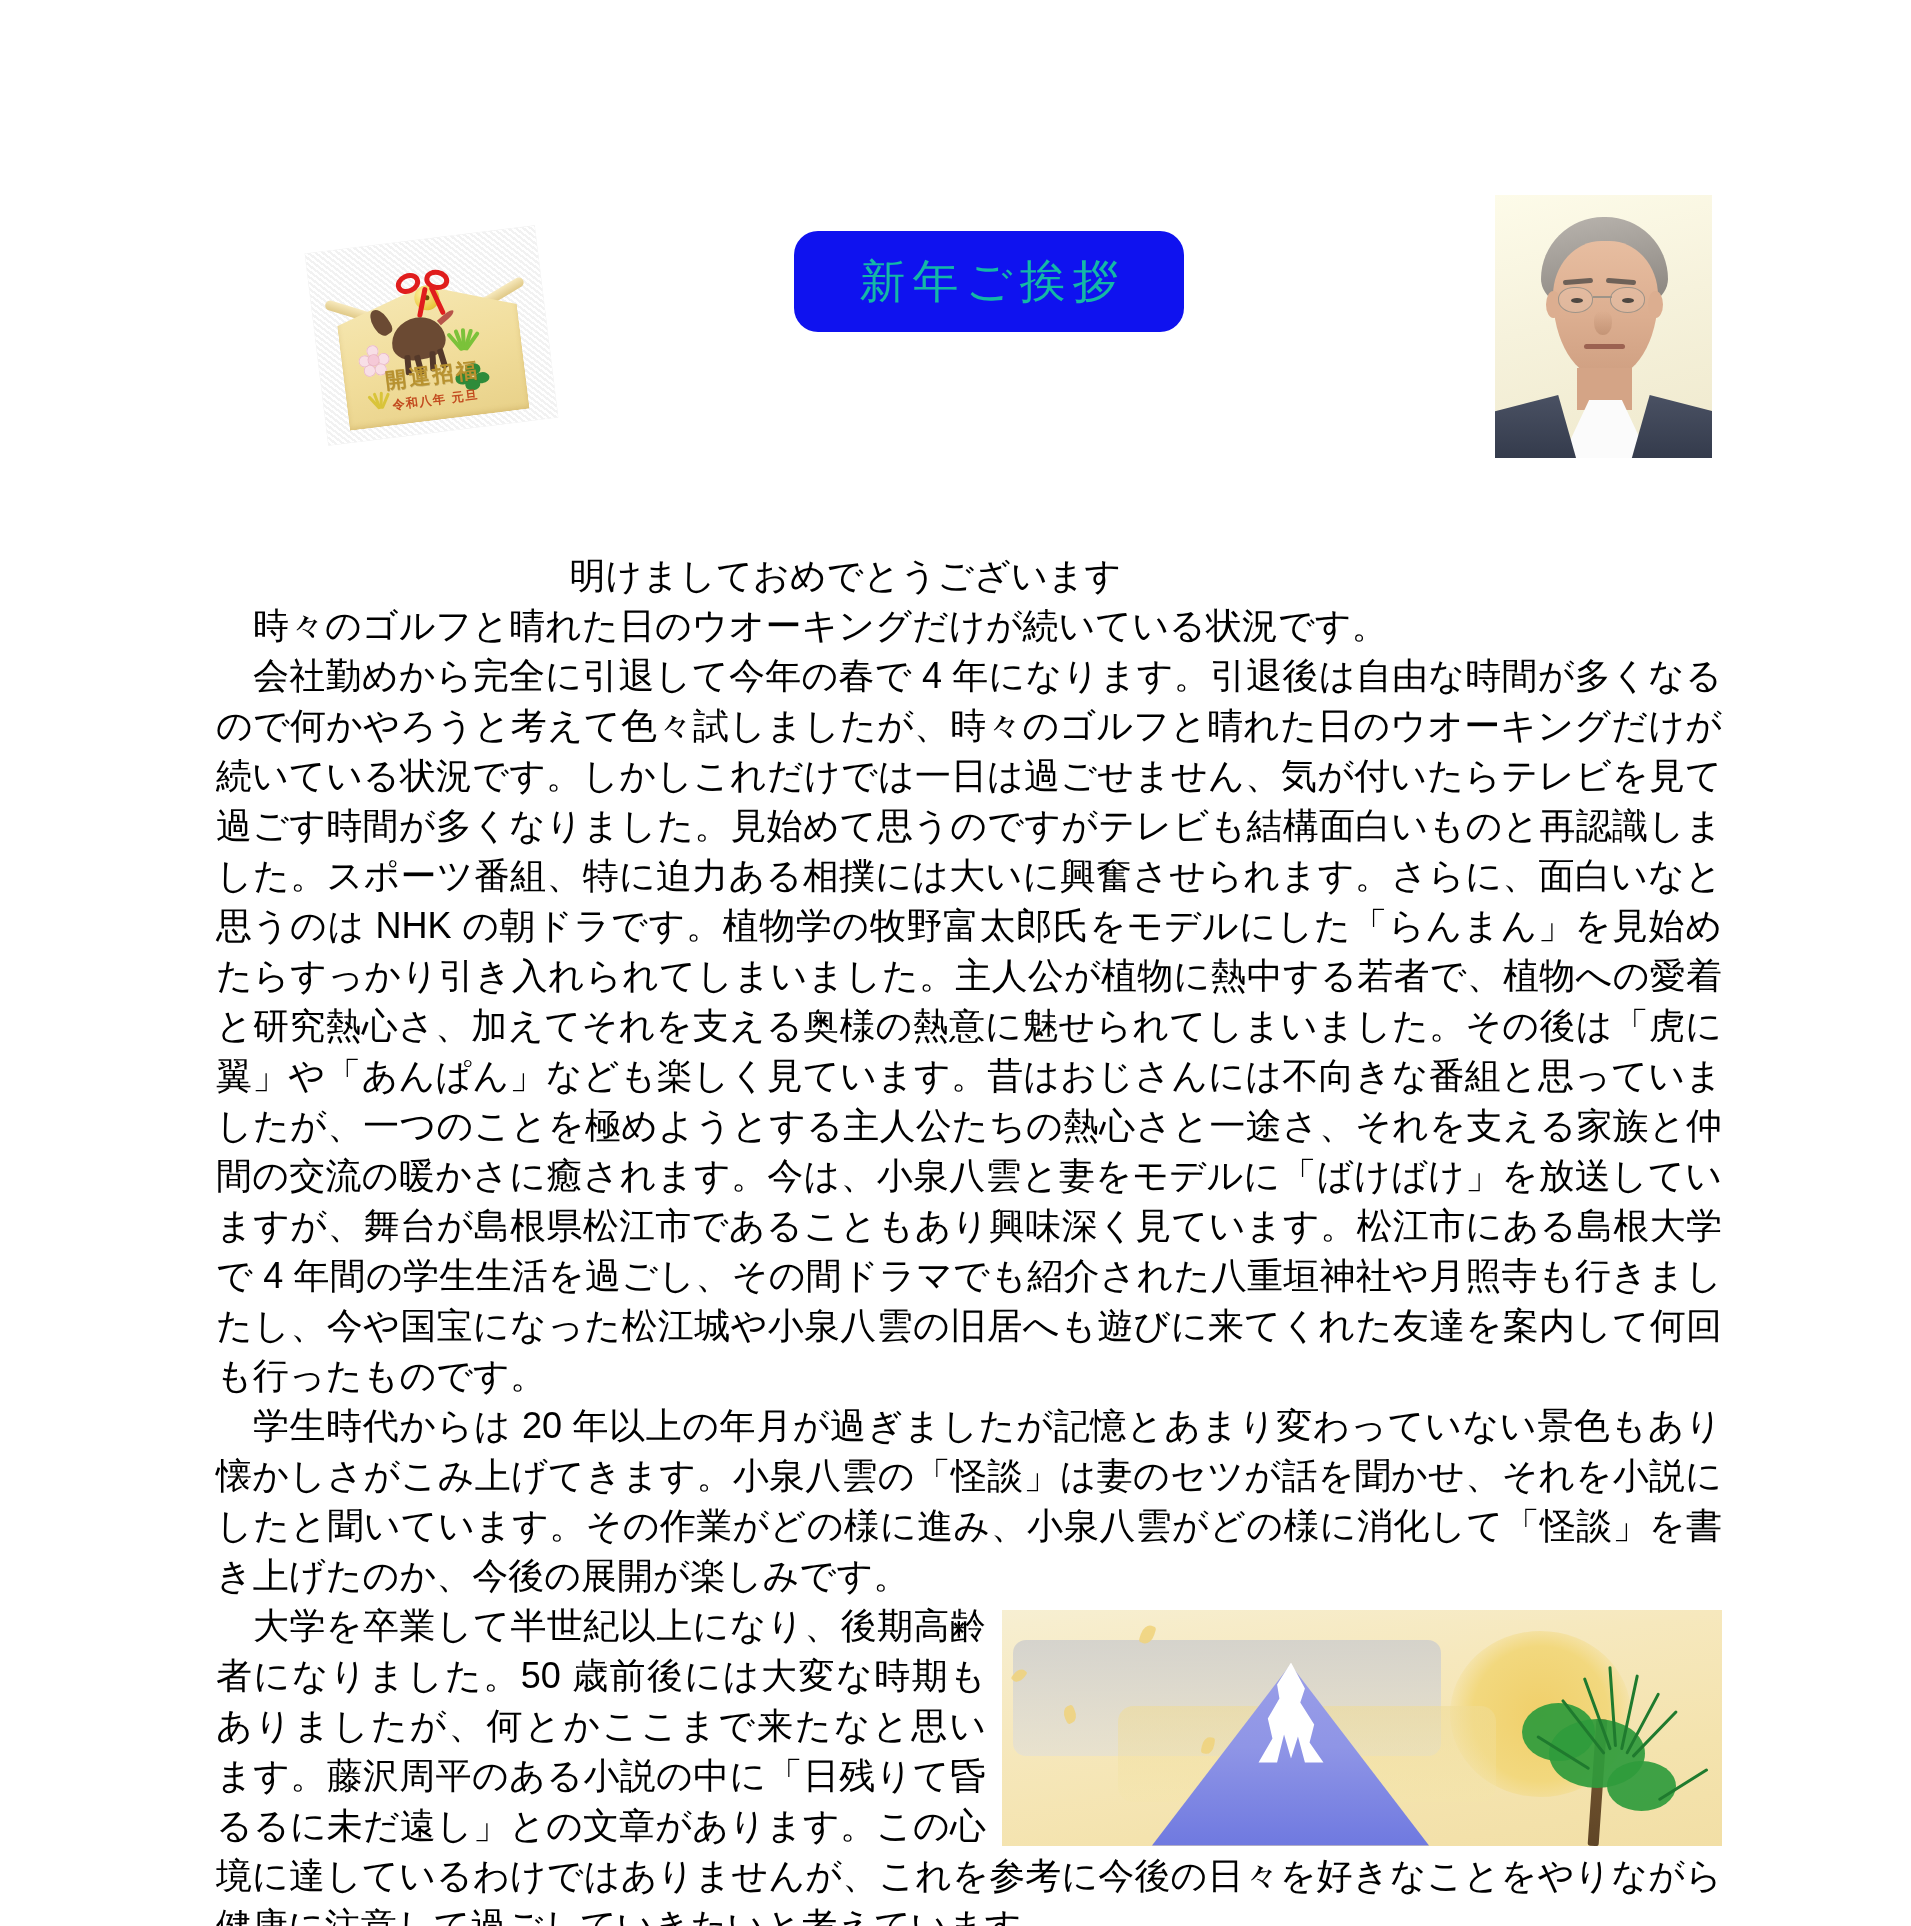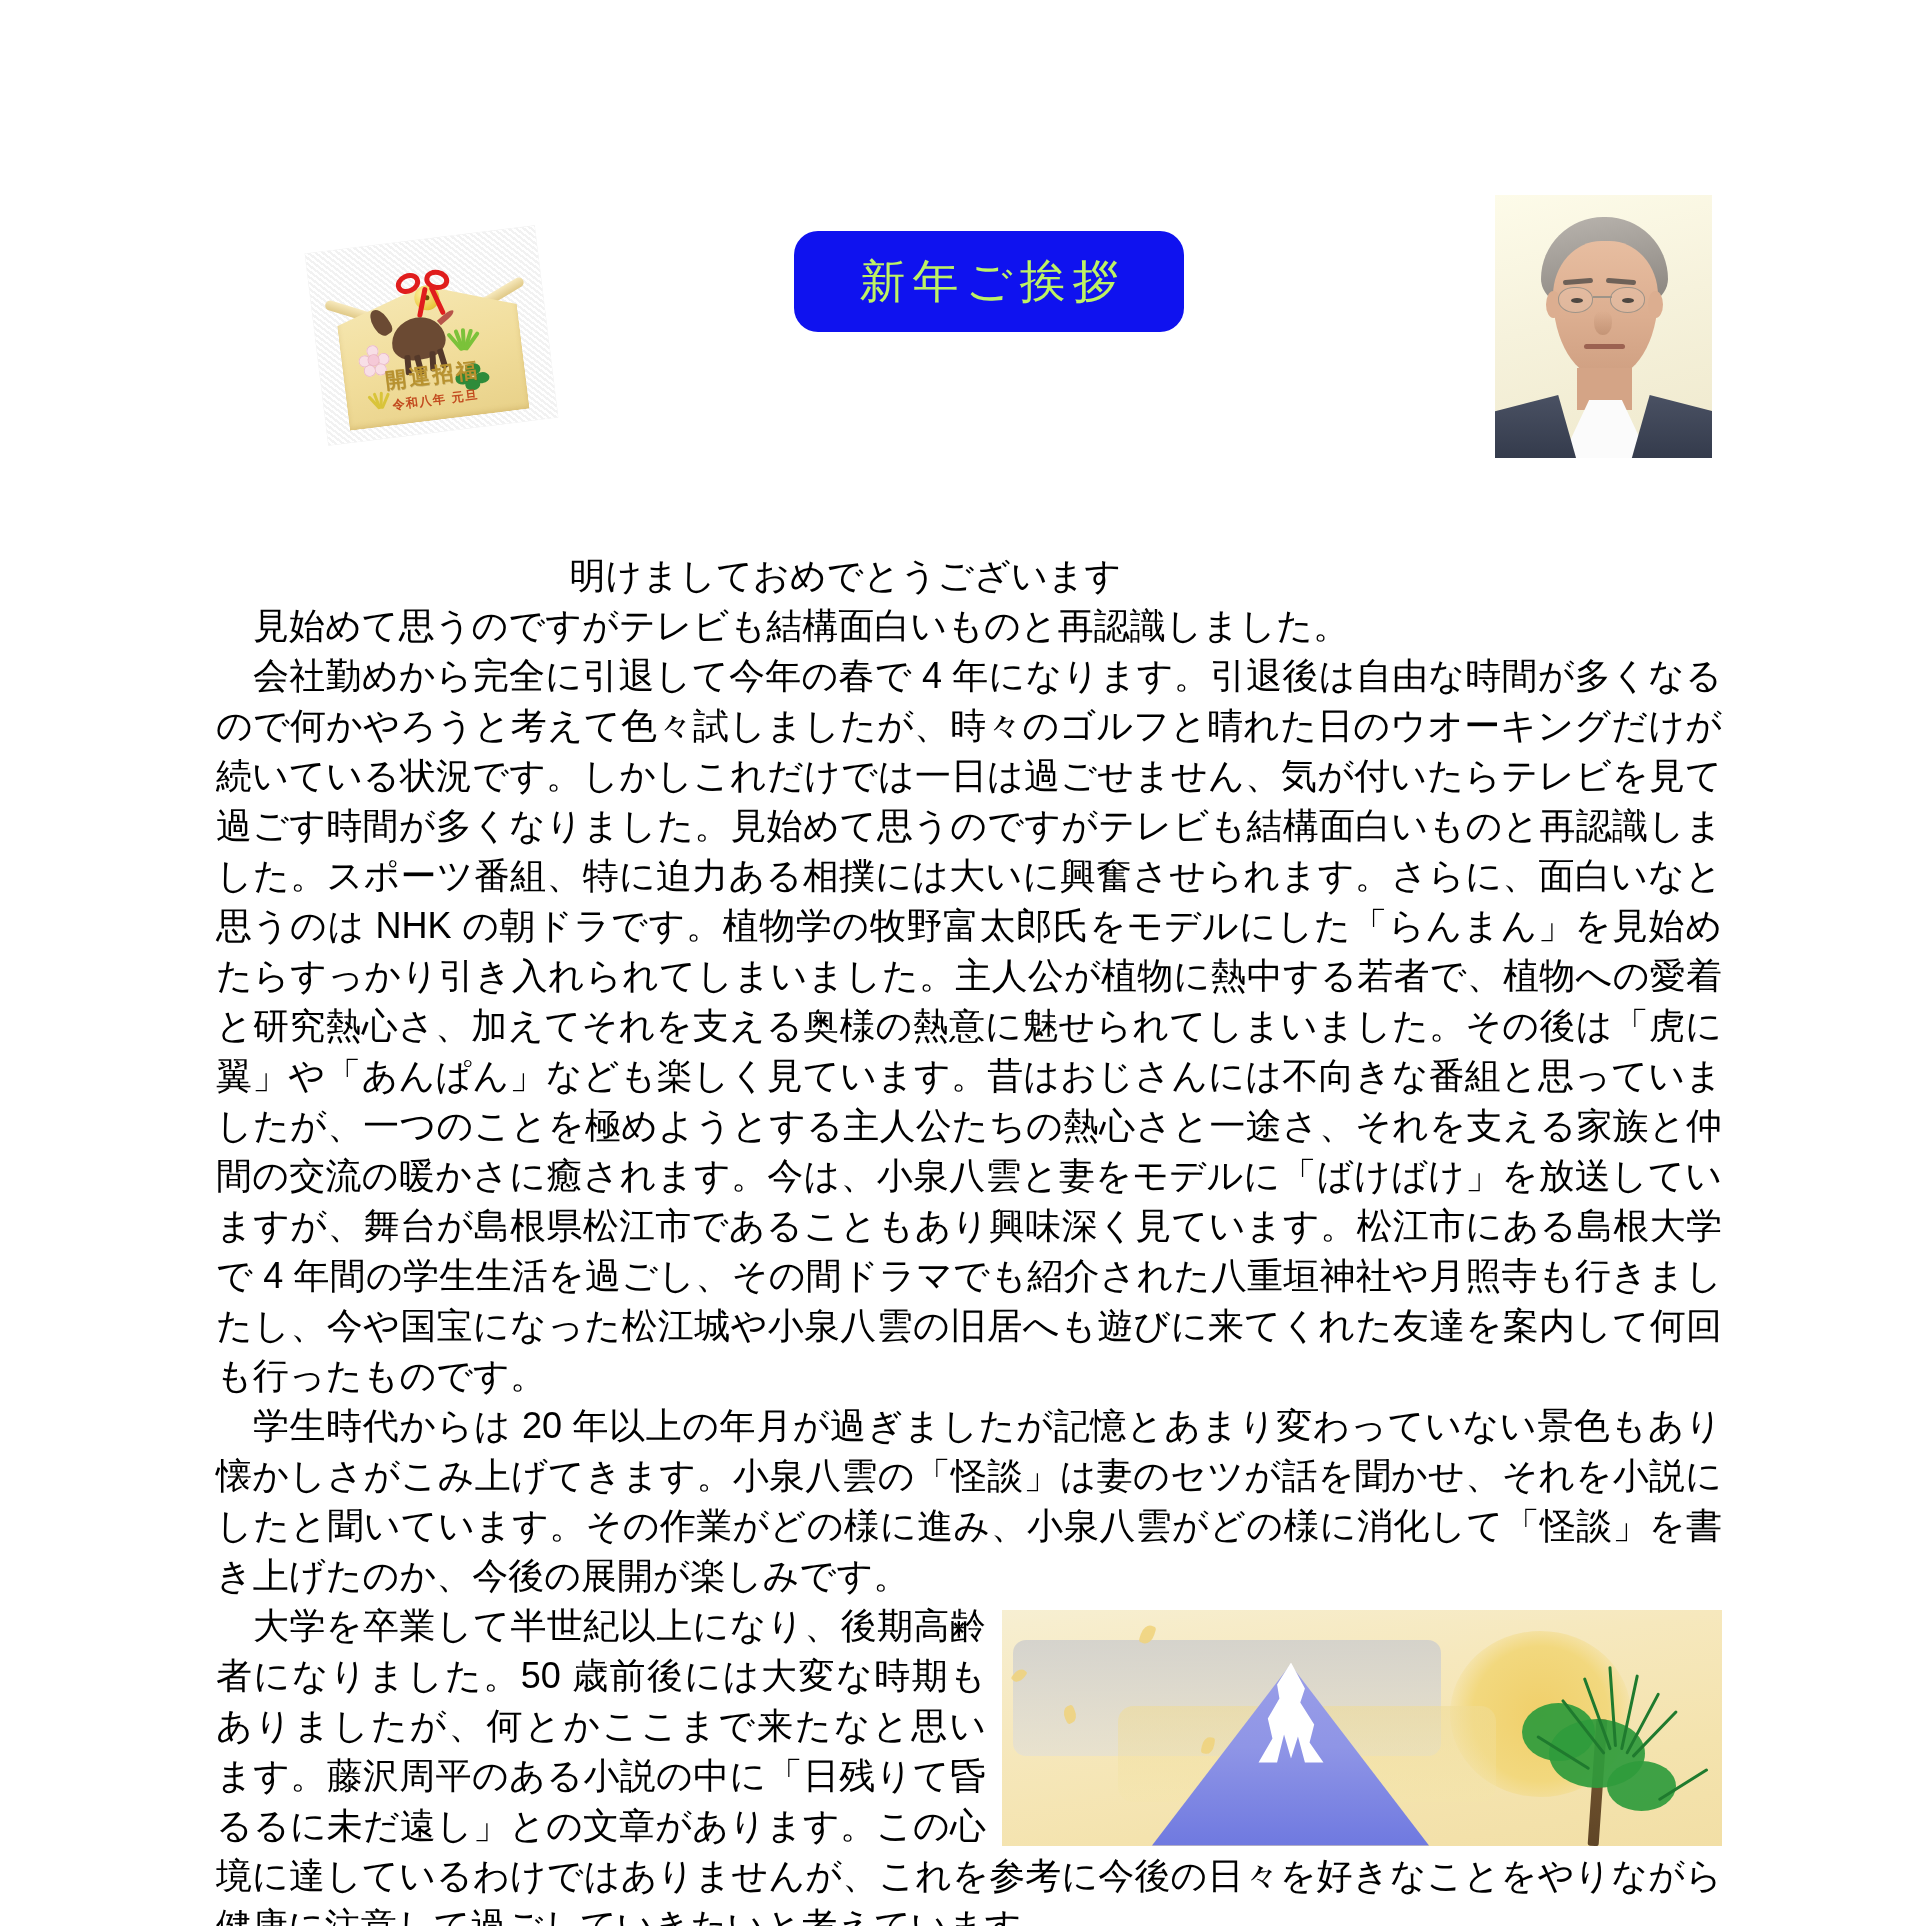--- a/index.html
+++ b/index.html
@@ -222,21 +222,21 @@
     top: 46px;
     width: 390px;
     height: 101px;
     background: #0f12ef;
     border-radius: 24px;
     display: flex;
     align-items: center;
     justify-content: center;
   }
   .title-banner-text {
-    color: #bef264;
+    color: #14b8a6;
     font-size: 46px;
     font-weight: 400;
     letter-spacing: 7px;
     padding-left: 7px;
     font-family: "DejaVu Serif", "Liberation Serif", serif;
     white-space: nowrap;
   }
 
   
   .portrait {
@@ -548,21 +548,21 @@
       <div class="p-suit-l"></div>
       <div class="p-suit-r"></div>
     </div>
   </div>
 
 
   <div class="body-text">
 
     <p class="greeting-line">明けましておめでとうございます</p>
 
-    <p class="para">見始めて思うのですがテレビも結構面白いものと再認識しました。</p>
+    <p class="para">時々のゴルフと晴れた日のウオーキングだけが続いている状況です。</p>
 
 
     <p class="para">会社勤めから完全に引退して今年の春で 4 年になります。引退後は自由な時間が多くなるので何かやろうと考えて色々試しましたが、時々のゴルフと晴れた日のウオーキングだけが続いている状況です。しかしこれだけでは一日は過ごせません、気が付いたらテレビを見て過ごす時間が多くなりました。見始めて思うのですがテレビも結構面白いものと再認識しました。スポーツ番組、特に迫力ある相撲には大いに興奮させられます。さらに、面白いなと思うのは NHK の朝ドラです。植物学の牧野富太郎氏をモデルにした「らんまん」を見始めたらすっかり引き入れられてしまいました。主人公が植物に熱中する若者で、植物への愛着と研究熱心さ、加えてそれを支える奥様の熱意に魅せられてしまいました。その後は「虎に翼」や「あんぱん」なども楽しく見ています。昔はおじさんには不向きな番組と思っていましたが、一つのことを極めようとする主人公たちの熱心さと一途さ、それを支える家族と仲間の交流の暖かさに癒されます。今は、小泉八雲と妻をモデルに「ばけばけ」を放送していますが、舞台が島根県松江市であることもあり興味深く見ています。松江市にある島根大学で 4 年間の学生生活を過ごし、その間ドラマでも紹介された八重垣神社や月照寺も行きましたし、今や国宝になった松江城や小泉八雲の旧居へも遊びに来てくれた友達を案内して何回も行ったものです。</p>
 
     <p class="para">学生時代からは 20 年以上の年月が過ぎましたが記憶とあまり変わっていない景色もあり懐かしさがこみ上げてきます。小泉八雲の「怪談」は妻のセツが話を聞かせ、それを小説にしたと聞いています。その作業がどの様に進み、小泉八雲がどの様に消化して「怪談」を書き上げたのか、今後の展開が楽しみです。</p>
 
     <div class="fuji-float">
       <div class="fuji-art">
         <div class="fj-cloudband"></div>
         <div class="fj-sun"></div>

